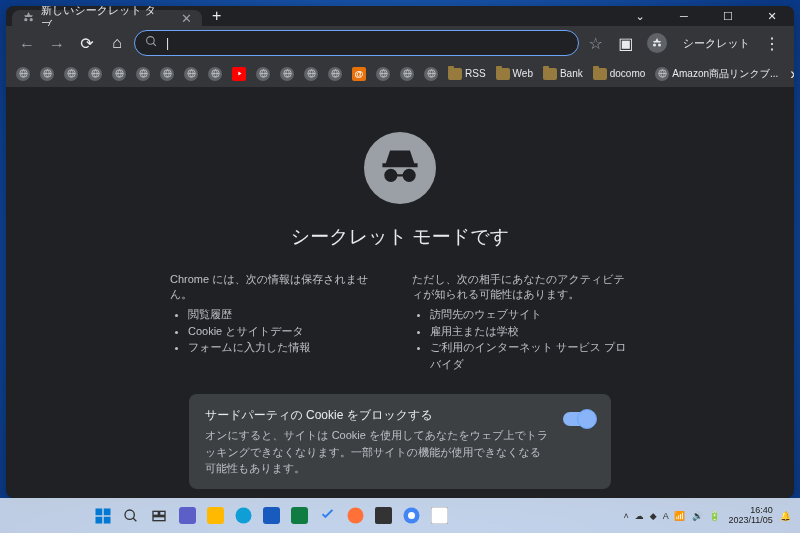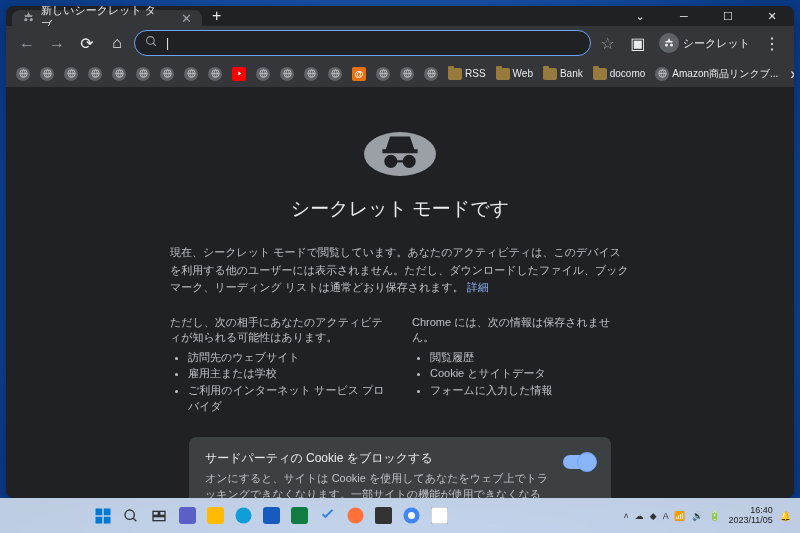--- a/index.html
+++ b/index.html
@@ -13,21 +13,21 @@
 .win-controls { display: flex; }
 .win-btn { width: 44px; display: flex; align-items: center; justify-content: center; color: #e8eaed; font-size: 11px; cursor: pointer; }
 .toolbar { height: 34px; display: flex; align-items: center; gap: 4px; padding: 0 8px; background: #35363a; }
 .nav-btn { width: 26px; height: 26px; display: flex; align-items: center; justify-content: center; color: #9aa0a6; border-radius: 50%; cursor: pointer; }
 .nav-btn.enabled { color: #e8eaed; }
 .omnibox { flex: 1; height: 26px; background: #202124; border: 1px solid #6ba4f8; border-radius: 14px; display: flex; align-items: center; padding: 0 10px; gap: 8px; }
 .omnibox svg { width: 13px; height: 13px; }
 .omnibox-cursor { color: #e8eaed; font-size: 12px; animation: blink 1s infinite; }
 @keyframes blink { 50% { opacity: 0; } }
 .star { color: #9aa0a6; }
-.incog-pill { display: flex; align-items: center; gap: 4px; color: #e8eaed; font-size: 11px; padding: 2px 4px; }
+.incog-pill { display: flex; align-items: center; gap: 16px; color: #e8eaed; font-size: 11px; padding: 2px 4px; }
 .incog-avatar { width: 20px; height: 20px; background: #5f6368; border-radius: 50%; display: flex; align-items: center; justify-content: center; }
 .menu-dots { color: #e8eaed; padding: 0 6px; cursor: pointer; }
 .bookmarks-bar { height: 28px; background: #35363a; display: flex; align-items: center; padding: 0 6px; gap: 2px; overflow: hidden; border-bottom: 1px solid #202124; }
 .bm-item { display: flex; align-items: center; gap: 3px; padding: 3px 4px; border-radius: 3px; color: #e8eaed; font-size: 10px; cursor: pointer; white-space: nowrap; }
 .bm-globe { width: 14px; height: 14px; border-radius: 50%; background: #5f6368; display: flex; align-items: center; justify-content: center; flex-shrink: 0; }
 .bm-folder { width: 14px; height: 12px; background: #967a3e; border-radius: 2px; flex-shrink: 0; position: relative; }
 .bm-folder::before { content: ''; position: absolute; top: -2px; left: 0; width: 6px; height: 3px; background: #967a3e; border-radius: 1px 1px 0 0; }
 .bm-yt { width: 14px; height: 14px; background: #ff0000; border-radius: 2px; display: flex; align-items: center; justify-content: center; flex-shrink: 0; }
 .bm-or { width: 14px; height: 14px; background: #e8710a; border-radius: 2px; display: flex; align-items: center; justify-content: center; color: #fff; font-size: 9px; font-weight: bold; flex-shrink: 0; }
 .bm-chevron { color: #e8eaed; padding: 0 4px; cursor: pointer; }
@@ -273,39 +273,35 @@
     <div class="bm-chevron">»</div>
   </div>
 
   <div class="content">
     <div class="incog-big-icon">
       <svg width="44" height="44" viewBox="0 0 24 24" fill="#202124">
           <path d="M5 9l2-6h10l2 6H5zm-2 1h18v1H3v-1zm4 3a3 3 0 100 6 3 3 0 000-6zm10 0a3 3 0 100 6 3 3 0 000-6zm-7 3h4" stroke="#202124" stroke-width="1.2"></path>
         </svg>
     </div>
     <div class="incog-heading">シークレット モードです</div>
-    <div class="incog-desc">
-      <span>現在、シークレット モードで閲覧しています。あなたのアクティビティは、このデバイスを利用する他のユーザーには表示されません。ただし、ダウンロードしたファイル、ブックマーク、リーディング リストは通常どおり保存されます。</span>
-      <a href="#">詳細</a>
-    </div>
     <div class="incog-cols">
+      <div class="incog-col">
+        <div class="incog-col-heading">Chrome には、次の情報は保存されません。</div>
+        <ul>
+          <li>閲覧履歴</li>
+          <li>Cookie とサイトデータ</li>
+          <li>フォームに入力した情報</li>
+        </ul>
+      </div>
       <div class="incog-col">
         <div class="incog-col-heading">ただし、次の相手にあなたのアクティビティが知られる可能性はあります。</div>
         <ul>
           <li>訪問先のウェブサイト</li>
           <li>雇用主または学校</li>
           <li>ご利用のインターネット サービス プロバイダ</li>
-        </ul>
-      </div>
-      <div class="incog-col">
-        <div class="incog-col-heading">Chrome には、次の情報は保存されません。</div>
-        <ul>
-          <li>閲覧履歴</li>
-          <li>Cookie とサイトデータ</li>
-          <li>フォームに入力した情報</li>
         </ul>
       </div>
     </div>
     <div class="incog-toggle-card">
       <div class="toggle-text">
         <div class="toggle-title">サードパーティの Cookie をブロックする</div>
         <div>オンにすると、サイトは Cookie を使用してあなたをウェブ上でトラッキングできなくなります。一部サイトの機能が使用できなくなる可能性もあります。</div>
       </div>
       <div class="toggle"></div>
     </div>

